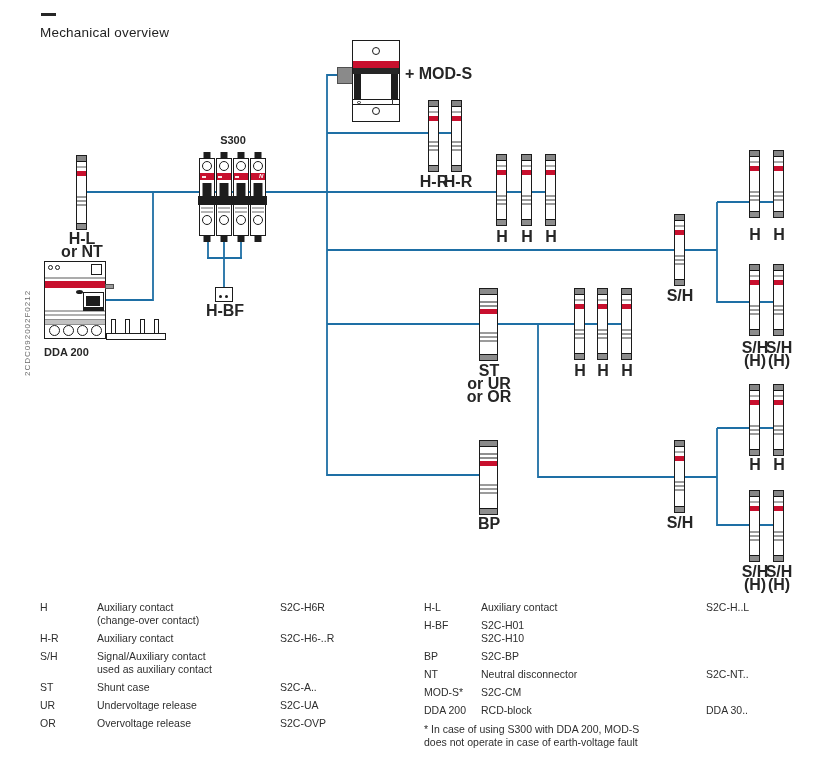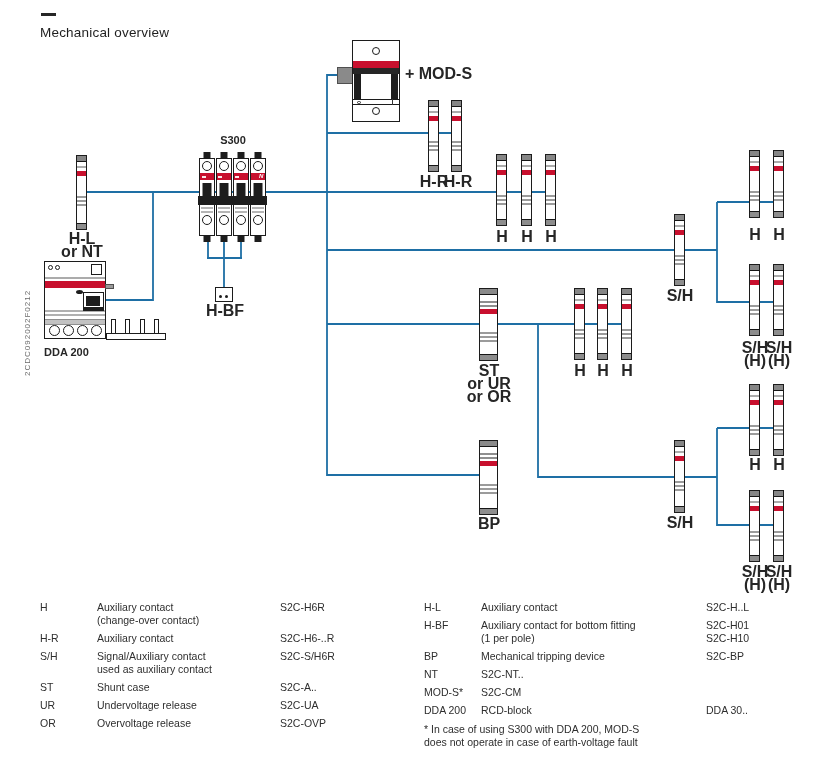--- a/index.html
+++ b/index.html
@@ -309,21 +309,20 @@
     </div>
     <div class="lrow">
       <span>H-R</span>
       <span>Auxiliary contact</span>
       <span>S2C-H6-..R</span>
     </div>
     <div class="lrow">
       <span>S/H</span>
       <span>Signal/Auxiliary contact
 used as auxiliary contact</span>
-      <span>S2C-S/H6R</span>
     </div>
     <div class="lrow">
       <span>ST</span>
       <span>Shunt case</span>
       <span>S2C-A..</span>
     </div>
     <div class="lrow">
       <span>UR</span>
       <span>Undervoltage release</span>
       <span>S2C-UA</span>
@@ -336,32 +335,30 @@
   </div>
 
   <div class="legend rcol">
     <div class="lrow">
       <span>H-L</span>
       <span>Auxiliary contact</span>
       <span>S2C-H..L</span>
     </div>
     <div class="lrow">
       <span>H-BF</span>
-      <span>Auxiliary contact for bottom fitting
-(1 per pole)</span>
       <span>S2C-H01
 S2C-H10</span>
     </div>
     <div class="lrow">
       <span>BP</span>
-      <span>Mechanical tripping device</span>
       <span>S2C-BP</span>
     </div>
     <div class="lrow">
       <span>NT</span>
+      <span>Neutral disconnector</span>
       <span>S2C-NT..</span>
     </div>
     <div class="lrow">
       <span>MOD-S*</span>
       <span>S2C-CM</span>
     </div>
     <div class="lrow">
       <span>DDA 200</span>
       <span>RCD-block</span>
       <span>DDA 30..</span>

